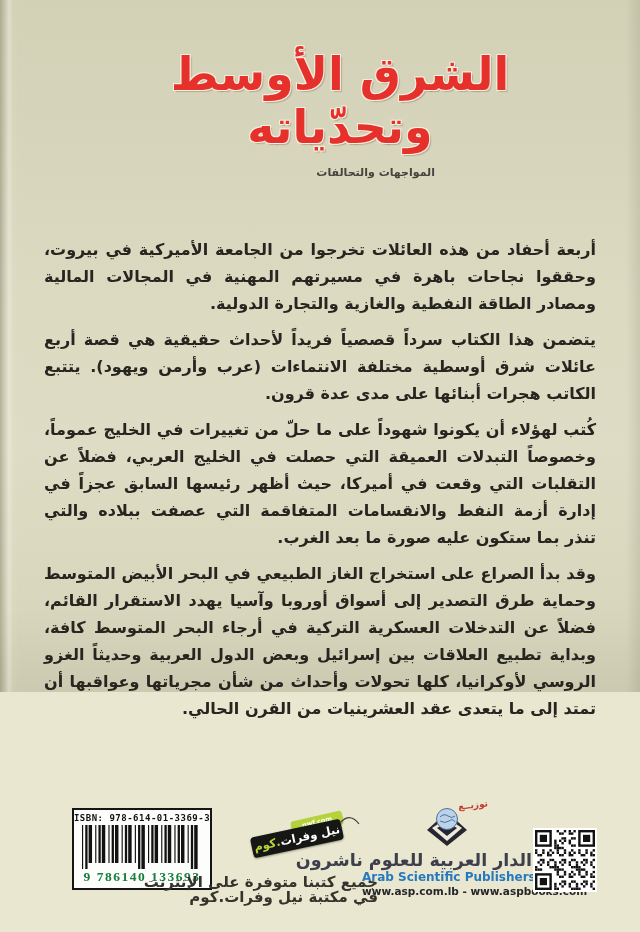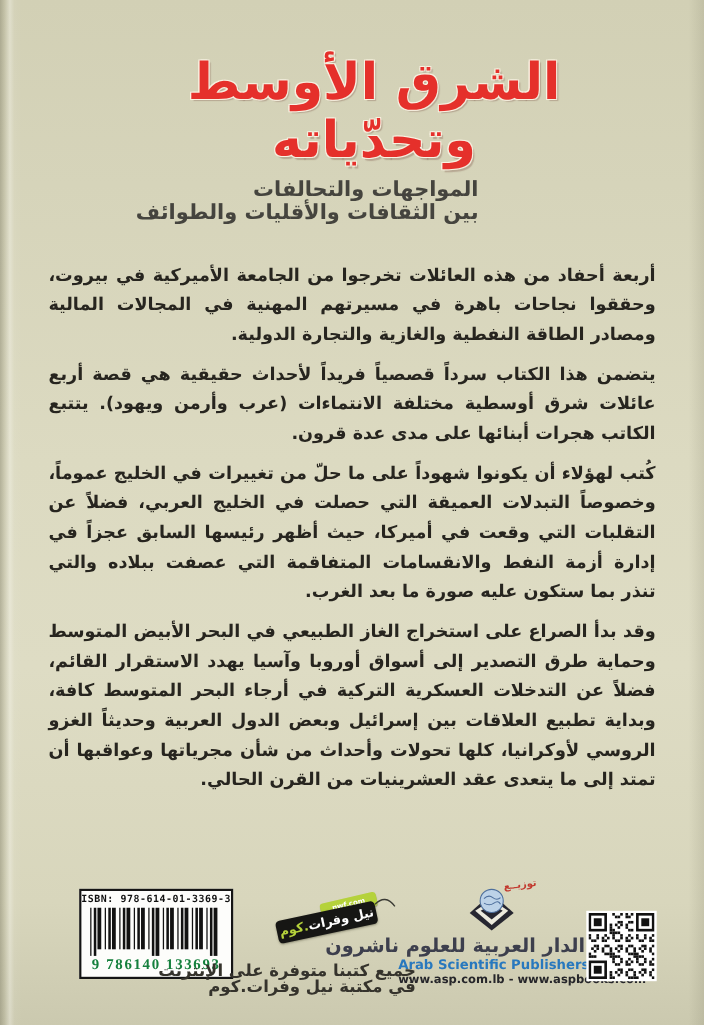--- a/index.html
+++ b/index.html
@@ -2,21 +2,21 @@
 <html lang="ar"><head>
 <meta charset="utf-8">
 <style>
   html,body{margin:0;padding:0;}
   body{
     width:640px;height:932px;overflow:hidden;
     font-family:"DejaVu Sans",sans-serif;
     background:#e9e7d0;
   }
   .cover{
-    position:relative;width:640px;height:932px;
+    position:relative;width:640px;height:692px;
     background:linear-gradient(180deg,#d2d0b5 0%,#d6d4ba 18%,#dcdac1 45%,#dedcc4 65%,#d8d6bc 88%,#cbc9af 100%);
   }
   .edge-left{
     position:absolute;top:0;bottom:0;left:0;width:20px;
     background:linear-gradient(90deg,rgba(110,108,86,.38) 0,rgba(110,108,86,.15) 4px,rgba(255,255,252,.30) 9px,rgba(255,255,252,.05) 13px,transparent 20px);
     pointer-events:none;
   }
   .edge-right{
     position:absolute;top:0;bottom:0;right:0;width:14px;
     background:linear-gradient(270deg,rgba(120,118,96,.18) 0,transparent 14px);
@@ -31,21 +31,21 @@
   }
   .title-line{
     font-size:46px;line-height:53px;font-weight:bold;
     color:#e5302b;
     text-shadow:1px 1px 0 rgba(250,243,228,.85),-1px -1px 0 rgba(250,243,228,.85),1px -1px 0 rgba(250,243,228,.85),-1px 1px 0 rgba(250,243,228,.85),2px 2px 1px rgba(90,40,30,.25);
     letter-spacing:0;
   }
   .subtitle-block{
     position:absolute;top:162px;right:205px;
     direction:rtl;text-align:right;
-    font-size:19px;line-height:21px;font-weight:bold;color:#45443e;
+    font-size:11px;line-height:21px;font-weight:bold;color:#45443e;
   }
 
   
   .body-text{
     position:absolute;top:236px;left:44px;right:44px;
     direction:rtl;text-align:justify;
     font-size:16px;line-height:27px;font-weight:bold;color:#27251f;
   }
   .body-text p{margin:0 0 9px 0;}
 
@@ -124,21 +124,20 @@
 
 <div class="cover">
 
   <div class="title-block">
     <div class="title-line">الشرق الأوسط</div>
     <div class="title-line">وتحدّياته</div>
   </div>
 
   <div class="subtitle-block">
     <div>المواجهات والتحالفات</div>
-    <div>بين الثقافات والأقليات والطوائف</div>
   </div>
 
   <div class="body-text">
     <p>أربعة أحفاد من هذه العائلات تخرجوا من الجامعة الأميركية في بيروت، وحققوا نجاحات باهرة في مسيرتهم المهنية في المجالات المالية ومصادر الطاقة النفطية والغازية والتجارة الدولية.</p>
     <p>يتضمن هذا الكتاب سرداً قصصياً فريداً لأحداث حقيقية هي قصة أربع عائلات شرق أوسطية مختلفة الانتماءات (عرب وأرمن ويهود). يتتبع الكاتب هجرات أبنائها على مدى عدة قرون.</p>
     <p>كُتب لهؤلاء أن يكونوا شهوداً على ما حلّ من تغييرات في الخليج عموماً، وخصوصاً التبدلات العميقة التي حصلت في الخليج العربي، فضلاً عن التقلبات التي وقعت في أميركا، حيث أظهر رئيسها السابق عجزاً في إدارة أزمة النفط والانقسامات المتفاقمة التي عصفت ببلاده والتي تنذر بما ستكون عليه صورة ما بعد الغرب.</p>
     <p>وقد بدأ الصراع على استخراج الغاز الطبيعي في البحر الأبيض المتوسط وحماية طرق التصدير إلى أسواق أوروبا وآسيا يهدد الاستقرار القائم، فضلاً عن التدخلات العسكرية التركية في أرجاء البحر المتوسط كافة، وبداية تطبيع العلاقات بين إسرائيل وبعض الدول العربية وحديثاً الغزو الروسي لأوكرانيا، كلها تحولات وأحداث من شأن مجرياتها وعواقبها أن تمتد إلى ما يتعدى عقد العشرينيات من القرن الحالي.</p>
   </div>
 
   <div class="barcode-box">

